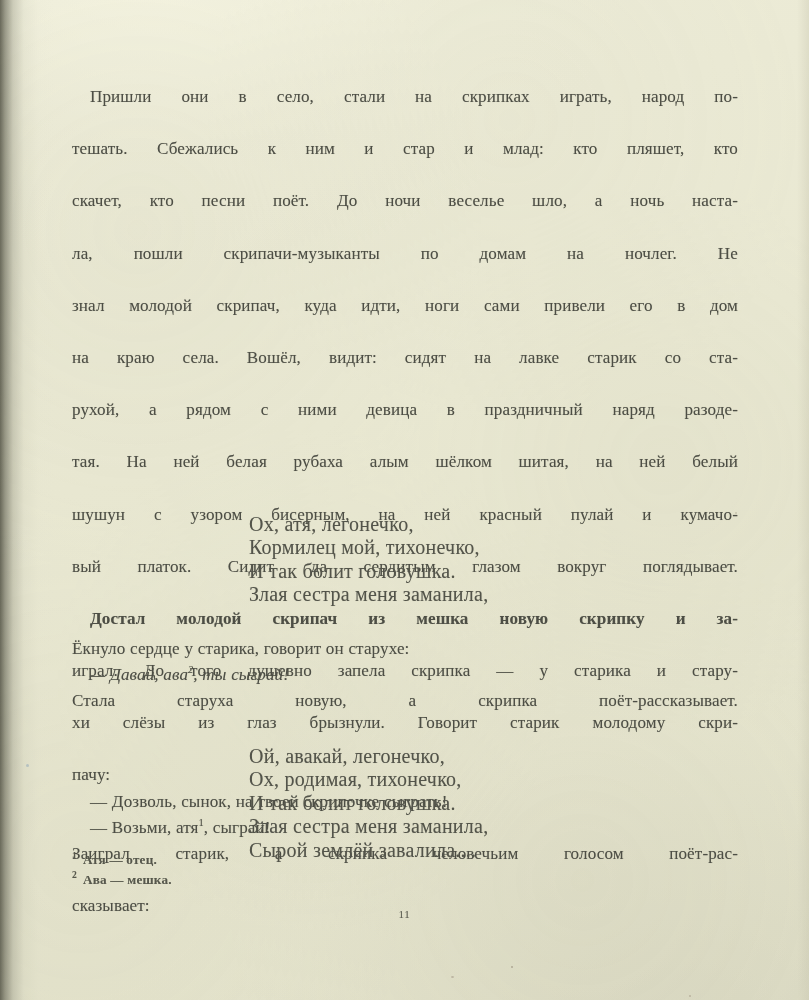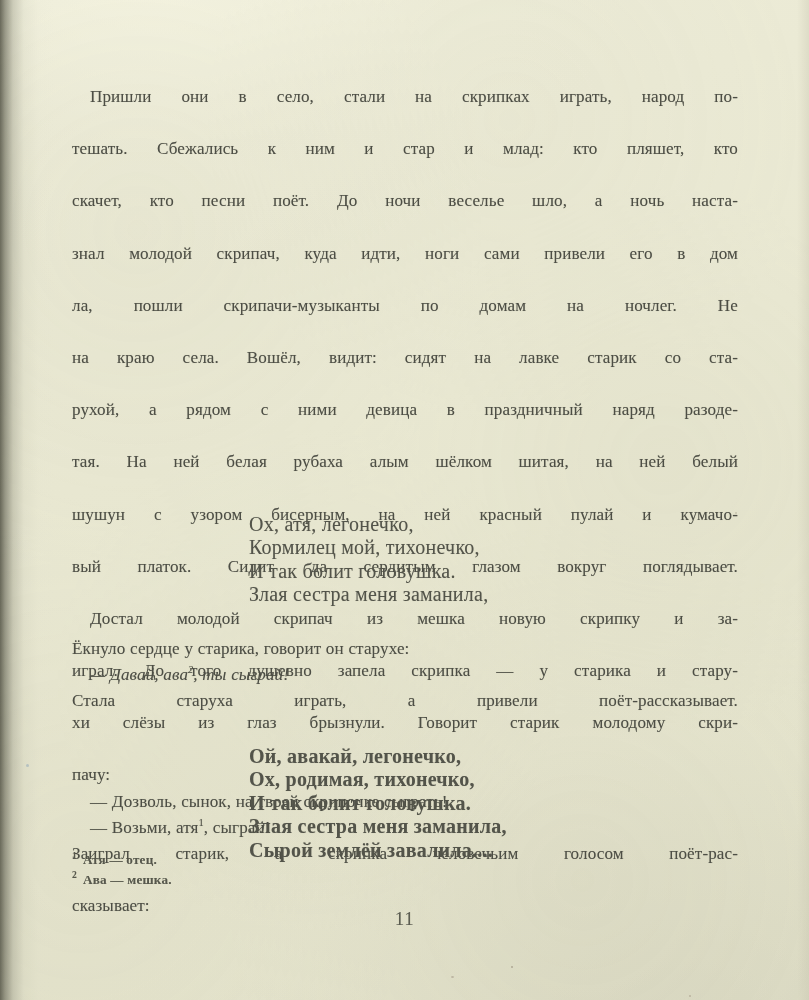--- a/index.html
+++ b/index.html
@@ -120,21 +120,21 @@
     list-style: none;
     font-size: 20px;
     line-height: 23.4px;
     color: #53544a;
     letter-spacing: .25px;
     text-shadow: 0 0 .7px rgba(83,84,74,0.28);
   }
   .verse li { white-space: pre; }
 
   #verse1 { position: absolute; left: 249px; top: 513px; z-index: 3; }
-  #verse2 { position: absolute; left: 249px; top: 745px; z-index: 3; font-weight: bold; }
+  #verse2 { position: absolute; left: 249px; top: 745px; z-index: 3; }
 
   #mid-block { position: absolute; left: 72px; top: 636px; width: 666px; z-index: 3; }
   #mid-block .para { text-indent: 0; }
   #mid-block .para.ind { text-indent: 18px; font-style: italic; }
 
   .footnotes {
     position: absolute;
     left: 72px;
     top: 850px;
     width: 430px;
@@ -155,21 +155,21 @@
     line-height: 0;
     margin-right: 6px;
   }
 
   #folio {
     position: absolute;
     left: 0;
     top: 908px;
     width: 809px;
     text-align: center;
-    font-size: 19px;
+    font-size: 11px;
     letter-spacing: .6px;
     color: #5b5c51;
     z-index: 3;
     text-shadow: 0 0 .6px rgba(91,92,81,0.25);
   }
 
   
   .speck {
     position: absolute;
     border-radius: 50%;
@@ -187,31 +187,31 @@
   <span class="speck" style="left:689px;top:995px;width:2px;height:2px;background:rgba(125,108,92,.35);"></span>
   <span class="speck" style="left:26px;top:764px;width:3px;height:3px;background:rgba(120,150,180,.40);"></span>
   <span class="speck" style="left:735px;top:512px;width:2px;height:2px;background:rgba(130,118,100,.30);"></span>
 
   <div class="text-col">
 
     <p class="para">
       <span class="stretch-line" style="text-indent:18px;">Пришли они в село, стали на скрипках играть, народ по-</span>
       <span class="stretch-line">тешать. Сбежались к ним и стар и млад: кто пляшет, кто</span>
       <span class="stretch-line">скачет, кто песни поёт. До ночи веселье шло, а ночь наста-</span>
+      <span class="stretch-line">ла, пошли скрипачи-музыканты по домам на ночлег. Не</span>
       <span class="stretch-line">знал молодой скрипач, куда идти, ноги сами привели его в дом</span>
-      <span class="stretch-line">ла, пошли скрипачи-музыканты по домам на ночлег. Не</span>
       <span class="stretch-line">на краю села. Вошёл, видит: сидят на лавке старик со ста-</span>
       <span class="stretch-line">рухой, а рядом с ними девица в праздничный наряд разоде-</span>
       <span class="stretch-line">тая. На ней белая рубаха алым шёлком шитая, на ней белый</span>
       <span class="stretch-line">шушун с узором бисерным, на ней красный пулай и кумачо-</span>
       <span class="stretch-line">вый платок. Сидит да сердитым глазом вокруг поглядывает.</span>
     </p>
 
     <p class="para">
-      <span class="stretch-line" style="text-indent:18px;">Достал молодой скрипач из мешка новую скрипку и за-</span>
+      <span class="stretch-line" style="text-indent:18px;font-weight:bold;">Достал молодой скрипач из мешка новую скрипку и за-</span>
       <span class="stretch-line">играл. До того душевно запела скрипка — у старика и стару-</span>
       <span class="stretch-line">хи слёзы из глаз брызнули. Говорит старик молодому скри-</span>
       <span>пачу:</span>
     </p>
 
     <p class="para dialog">— Дозволь, сынок, на твоей скрипочке сыграть!</p>
 
     <p class="para dialog">
       <span>— Возьми, атя</span><sup class="fn">1</sup><span>, сыграй!</span>
     </p>
@@ -229,21 +229,21 @@
     <li>И так болит головушка.</li>
     <li>Злая сестра меня заманила,</li>
   </ul>
 
   <div id="mid-block">
     <p class="para">Ёкнуло сердце у старика, говорит он старухе:</p>
     <p class="para ind">
       <span>— Давай, ава</span><sup class="fn">2</sup><span>, ты сыграй!</span>
     </p>
     <p class="para">
-      <span class="stretch-line">Стала старуха играть, а привели поёт-рассказывает.</span>
+      <span class="stretch-line">Стала старуха новую, а скрипка поёт-рассказывает.</span>
     </p>
   </div>
 
   <ul class="verse" id="verse2">
     <li>Ой, авакай, легонечко,</li>
     <li>Ох, родимая, тихонечко,</li>
     <li>И так болит головушка.</li>
     <li>Злая сестра меня заманила,</li>
     <li>Сырой землёй завалила....</li>
   </ul>

